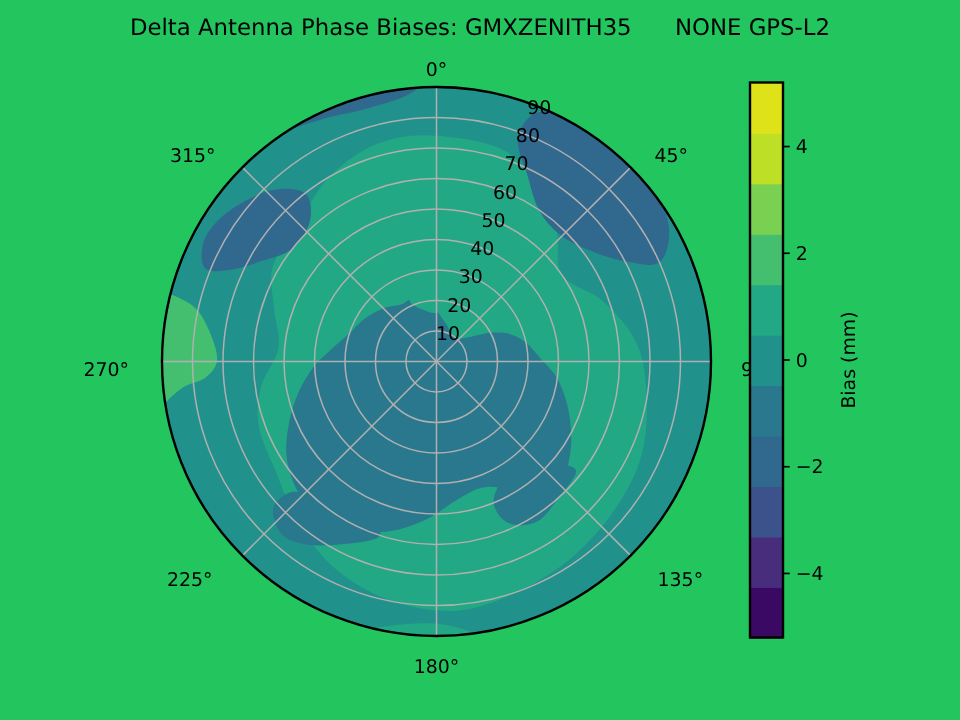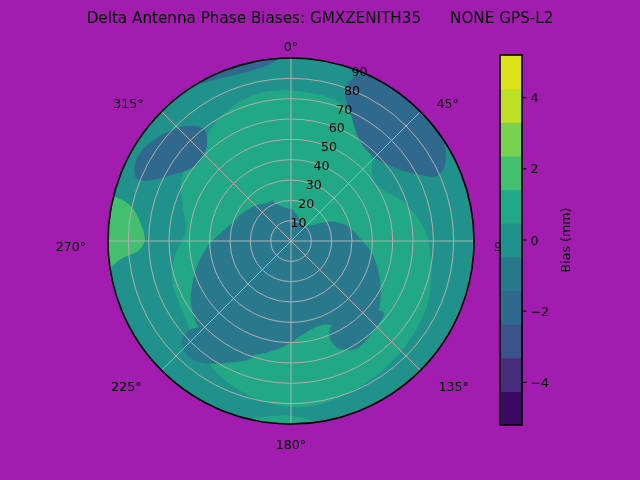--- a/index.html
+++ b/index.html
@@ -10,21 +10,21 @@
   body {
     width: 640px;
     height: 480px;
     font-family: "DejaVu Sans", sans-serif;
     overflow: hidden;
   }
   #figure {
     position: relative;
     width: 640px;
     height: 480px;
-    background: #a21caf;
+    background: #22c55e;
   }
   #title {
     position: absolute;
     left: 0;
     top: 9px;
     width: 640px;
     text-align: center;
     font-size: 15.2px;
     color: #000000;
     white-space: pre;

